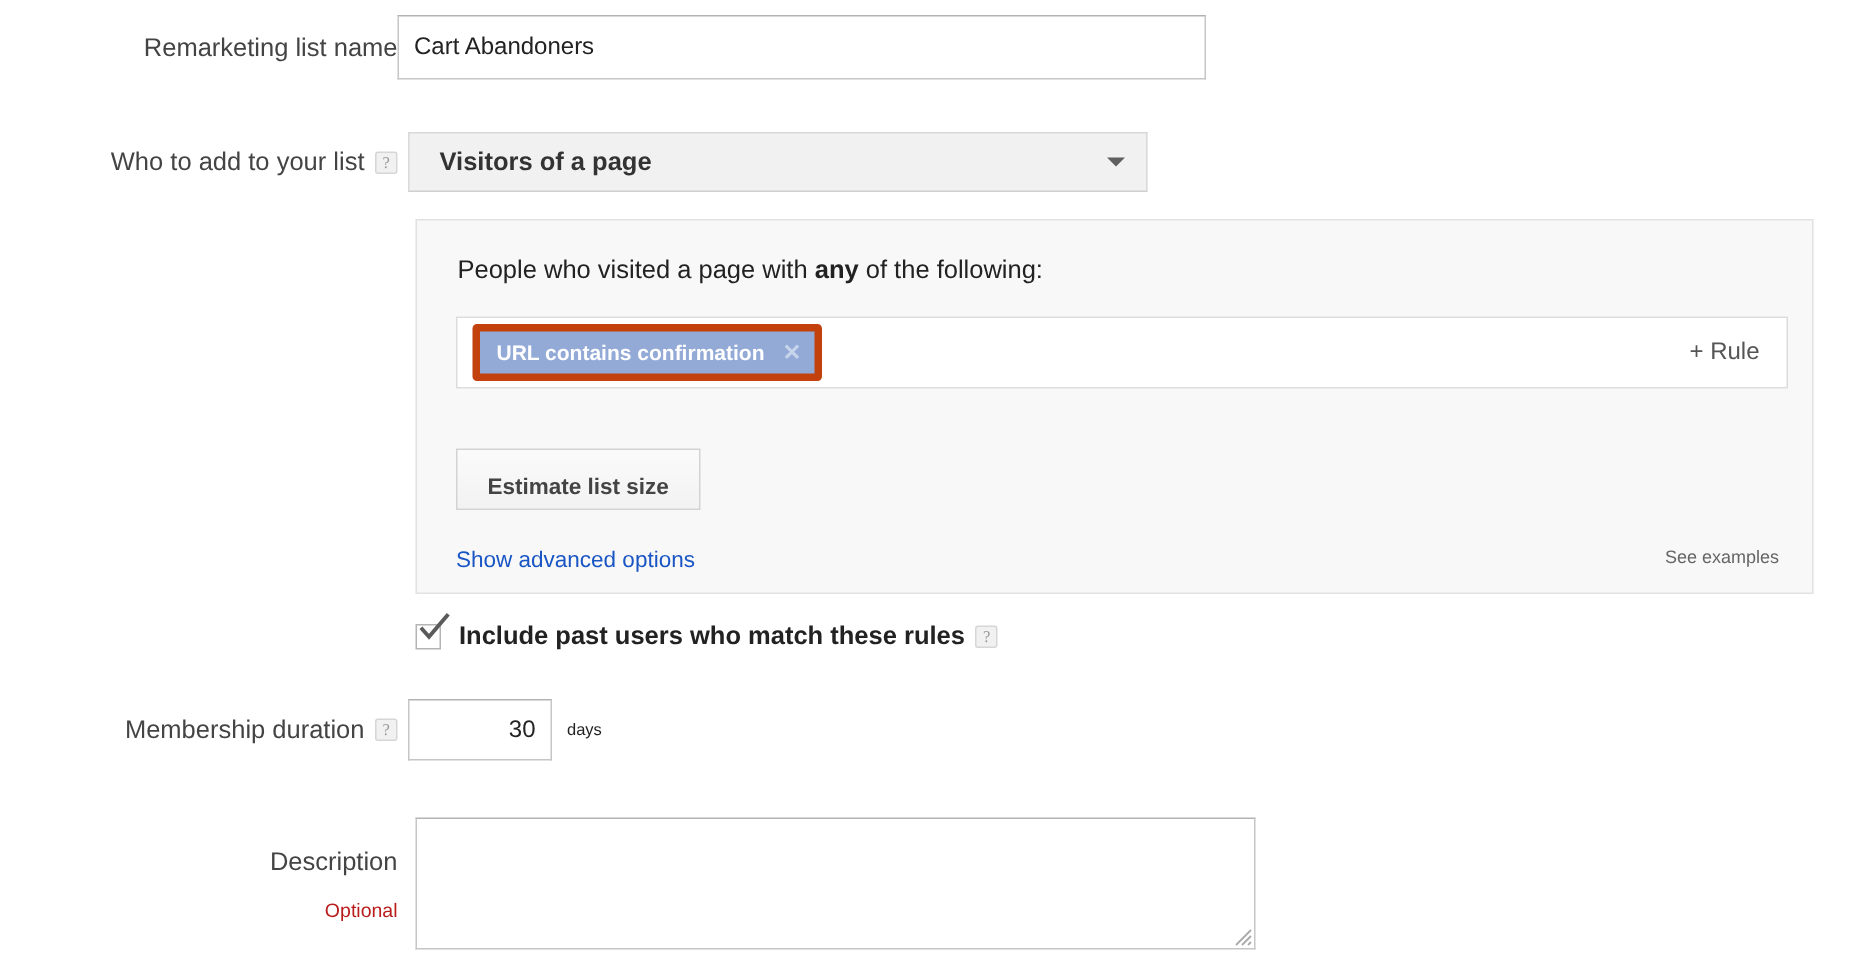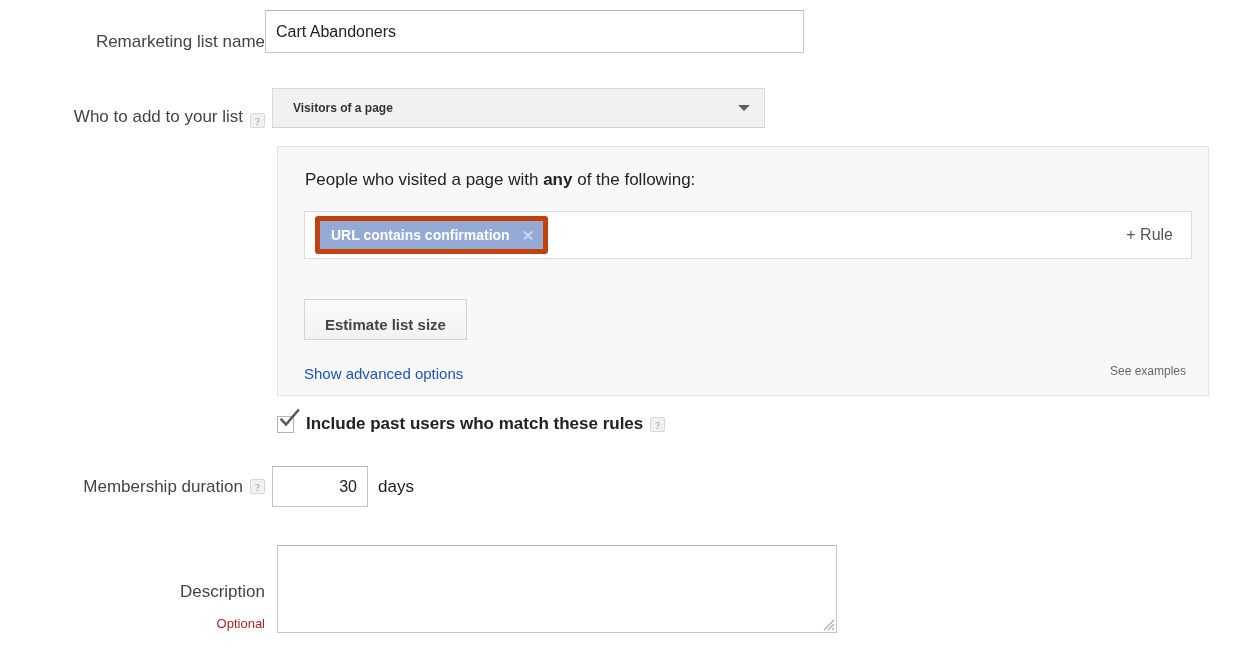--- a/index.html
+++ b/index.html
@@ -19,21 +19,21 @@
   .form {
     position: relative;
     width: 1238px;
     height: 652px;
   }
 
   
   .row {
     position: absolute;
     display: flex;
-    align-items: flex-end;
+    align-items: center;
   }
   .label-col {
     width: 265px;
     text-align: right;
     font-size: 17px;
     color: #444444;
     line-height: 22px;
     padding-right: 0;
     box-sizing: border-box;
     flex: 0 0 265px;
@@ -97,21 +97,21 @@
     width: 493px;
     height: 40px;
     background: #f1f1f1;
     border: 1px solid #d9d9d9;
     border-bottom-color: #cfcfcf;
     box-sizing: border-box;
     display: flex;
     align-items: center;
     justify-content: space-between;
     padding: 0 14px 0 20px;
-    font-size: 12px;
+    font-size: 17px;
     font-weight: bold;
     color: #333333;
     cursor: pointer;
     user-select: none;
   }
   .caret {
     width: 0; height: 0;
     border-left: 6px solid transparent;
     border-right: 6px solid transparent;
     border-top: 6px solid #5f5f5f;
@@ -253,21 +253,21 @@
   
   #duration-row { left: 0; top: 466px; align-items: center; }
   #duration-input {
     width: 96px;
     height: 41px;
     text-align: right;
     font-size: 16px;
   }
   .days-text {
     margin-left: 10px;
-    font-size: 17px;
+    font-size: 11px;
     color: #222222;
   }
 
   
   #description-row { left: 0; top: 545px; }
   #description-area {
     position: relative;
     width: 560px;
     height: 88px;
     margin-left: 12px;

